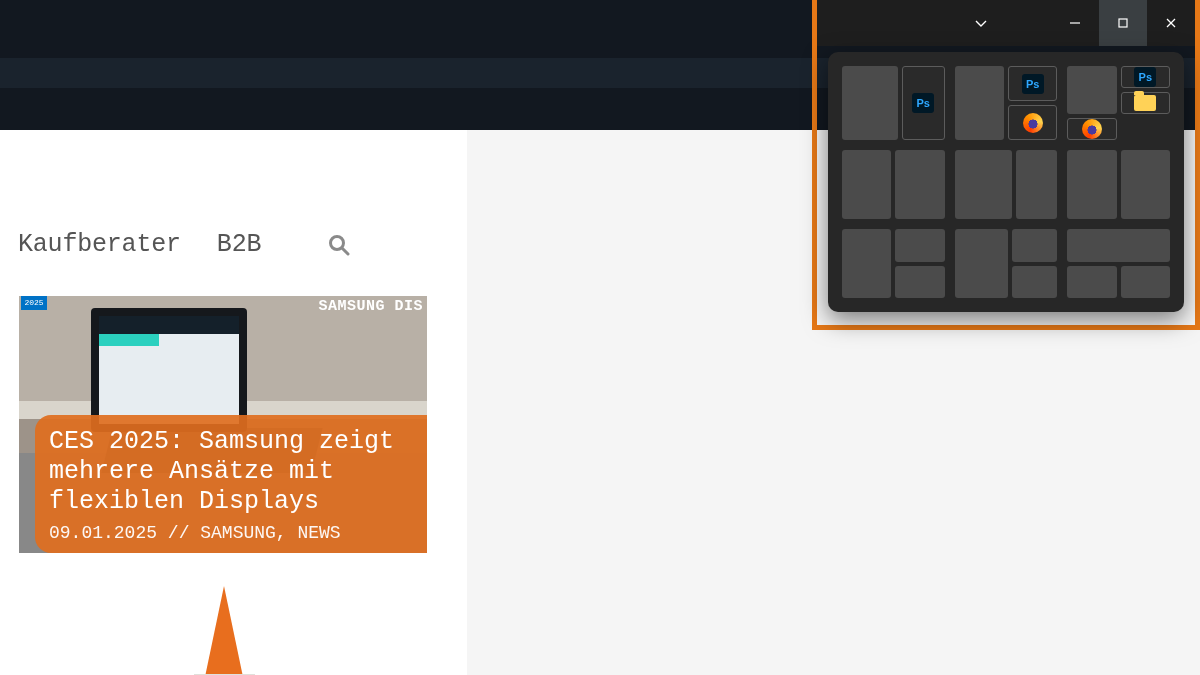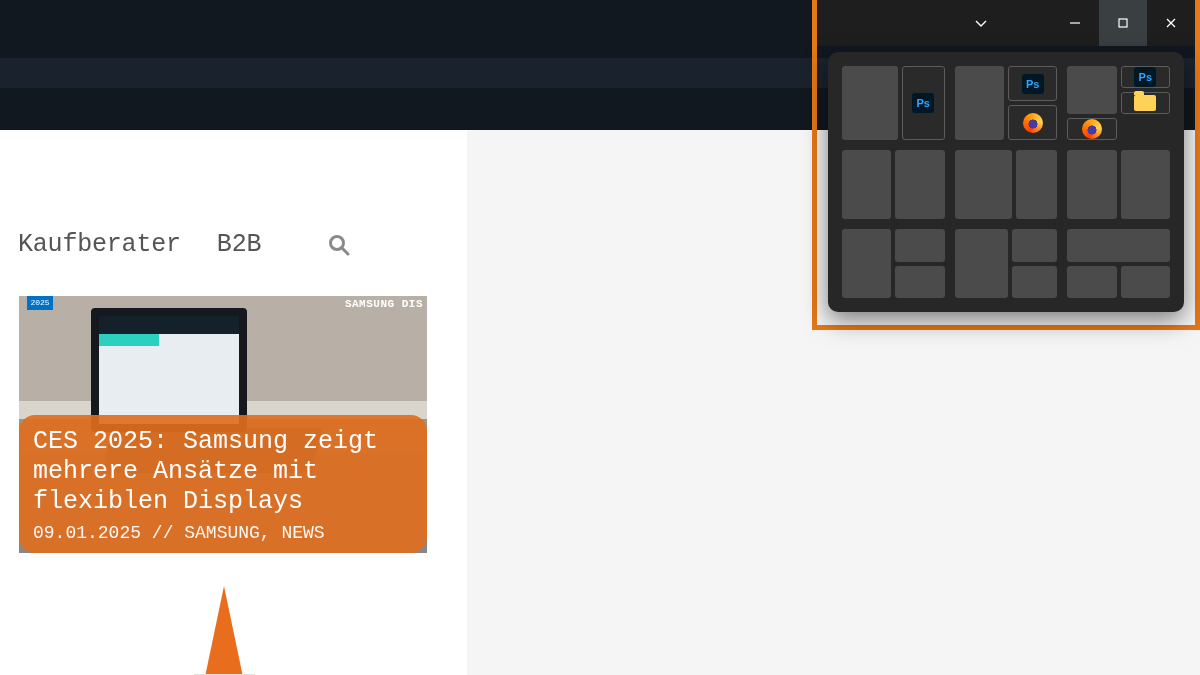--- a/index.html
+++ b/index.html
@@ -23,24 +23,24 @@
   .card-photo { position: absolute; left: 0; top: 0; width: 100%; height: 157px; background: #b6aea3; }
   .wall { position: absolute; left:0; top:0; width:100%; height:100%; background: #b8b0a6; }
   .floor { position:absolute; left:0; bottom:0; width:100%; height:34px; background:#9d9389; }
   .baseboard { position:absolute; left:0; bottom:34px; width:100%; height:18px; background:#d9d5cc; }
   .monitor { position:absolute; left:66px; top:12px; width:190px; height:150px; }
   .monitor-outer { position:absolute; left:6px; top:0; width:156px; height:124px; background:#15181c; border-radius:4px; }
   .monitor-screen { position:absolute; left:14px; top:8px; width:140px; height:108px; background:#e7edf1; }
   .screen-bar { position:absolute; left:0; top:0; width:100%; height:18px; background:#14202a; }
   .screen-bar2 { position:absolute; left:0; top:18px; width:60px; height:12px; background:#2bd0bf; }
   .monitor-base { position:absolute; left:22px; top:120px; width:210px; height:45px; background:#51585c; transform: skewX(-14deg); }
-  .corner-badge-l { position:absolute; left:8px; top:0; width:26px; height:14px; background:#0072c6; color:#fff; font-size:8px; line-height:14px; text-align:center; overflow:hidden; }
-  .corner-badge-r { position:absolute; right:0; top:0; color:#fff; font-size:11px; font-weight:600; letter-spacing:0.5px; padding:2px 4px; }
-
-  .card-overlay { position: absolute; left: 0; bottom: 0; width: 100%; padding: 12px 14px 10px 14px; background: rgba(224,110,30,0.92); color: #fff; border-radius: 16px; }
+  .corner-badge-l { position:absolute; left:2px; top:0; width:26px; height:14px; background:#0072c6; color:#fff; font-size:8px; line-height:14px; text-align:center; overflow:hidden; }
+  .corner-badge-r { position:absolute; right:0; top:0; color:#fff; font-size:15px; font-weight:600; letter-spacing:0.5px; padding:2px 4px; }
+
+  .card-overlay { position: absolute; left: 16px; bottom: 0; width: 100%; padding: 12px 14px 10px 14px; background: rgba(224,110,30,0.92); color: #fff; border-radius: 16px; }
   .card-title { font-size: 25px; line-height: 30px; font-weight: 400; }
   .card-meta { font-size: 18px; margin-top: 6px; opacity: 0.95; }
 
   
   .card2 { position:absolute; left:19px; top:446px; width:408px; height:229px; background:#fff; }
   .cone { position:absolute; left:159px; top:10px; width:93px; height:230px; }
   .cone-body { position:absolute; left:0; top:0; width:0; height:0; border-left:46px solid transparent; border-right:46px solid transparent; border-bottom:220px solid #e86e1e; }
   .cone-stripe { position:absolute; left:16px; width:61px; height:38px; background:#e1e0db; }
 
   

